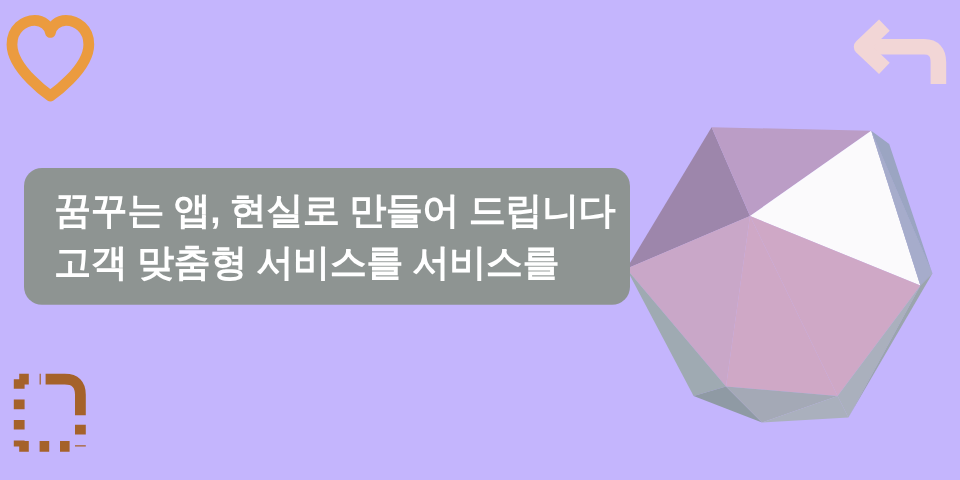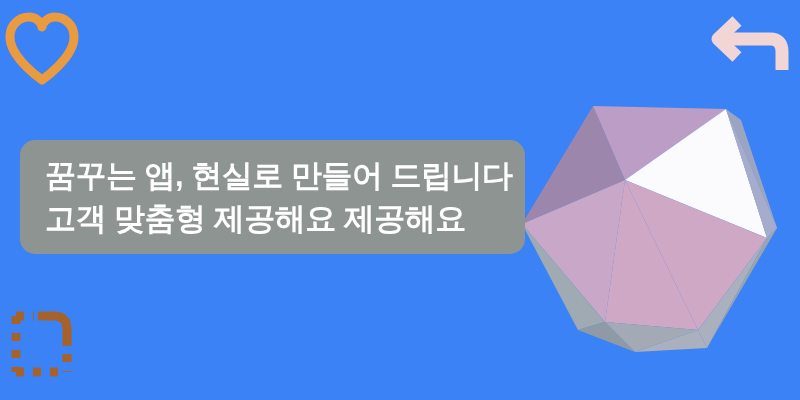--- a/index.html
+++ b/index.html
@@ -9,21 +9,21 @@
   body {
     width: 800px;
     height: 400px;
     overflow: hidden;
     font-family: "Liberation Sans", "DejaVu Sans", sans-serif;
   }
   #canvas {
     position: relative;
     width: 800px;
     height: 400px;
-    background: #3b82f6;
+    background: #c4b5fd;
     overflow: hidden;
   }
 
   
   #heart-icon {
     position: absolute;
     left: 2px;
     top: 10px;
     width: 80px;
     height: 76px;
@@ -133,16 +133,16 @@
         <polygon points="100,242 193,250 130,272" fill="#a4a9b6"></polygon>
         <polygon points="193,250 262,158 202,268" fill="#aab0bd"></polygon>
         <polygon points="130,272 193,250 202,268" fill="#aab0bd"></polygon>
         <polygon points="262,158 272,148 202,268" fill="#9ba5ad"></polygon>
       </g>
     </svg>
   </div>
 
   <div id="headline-banner">
     <span class="headline-line">꿈꾸는 앱, 현실로 만들어 드립니다</span>
-    <span class="headline-line">고객 맞춤형 제공해요 제공해요</span>
+    <span class="headline-line">고객 맞춤형 서비스를 서비스를</span>
   </div>
 
 </div>
 
 </body></html>

